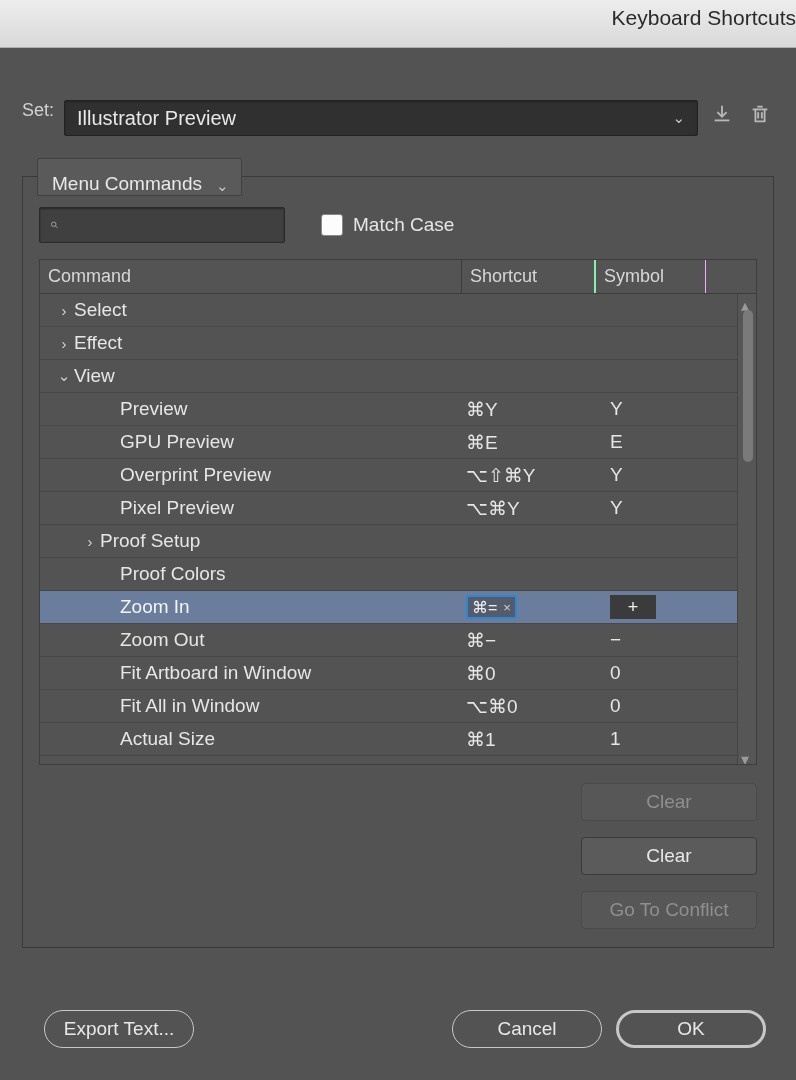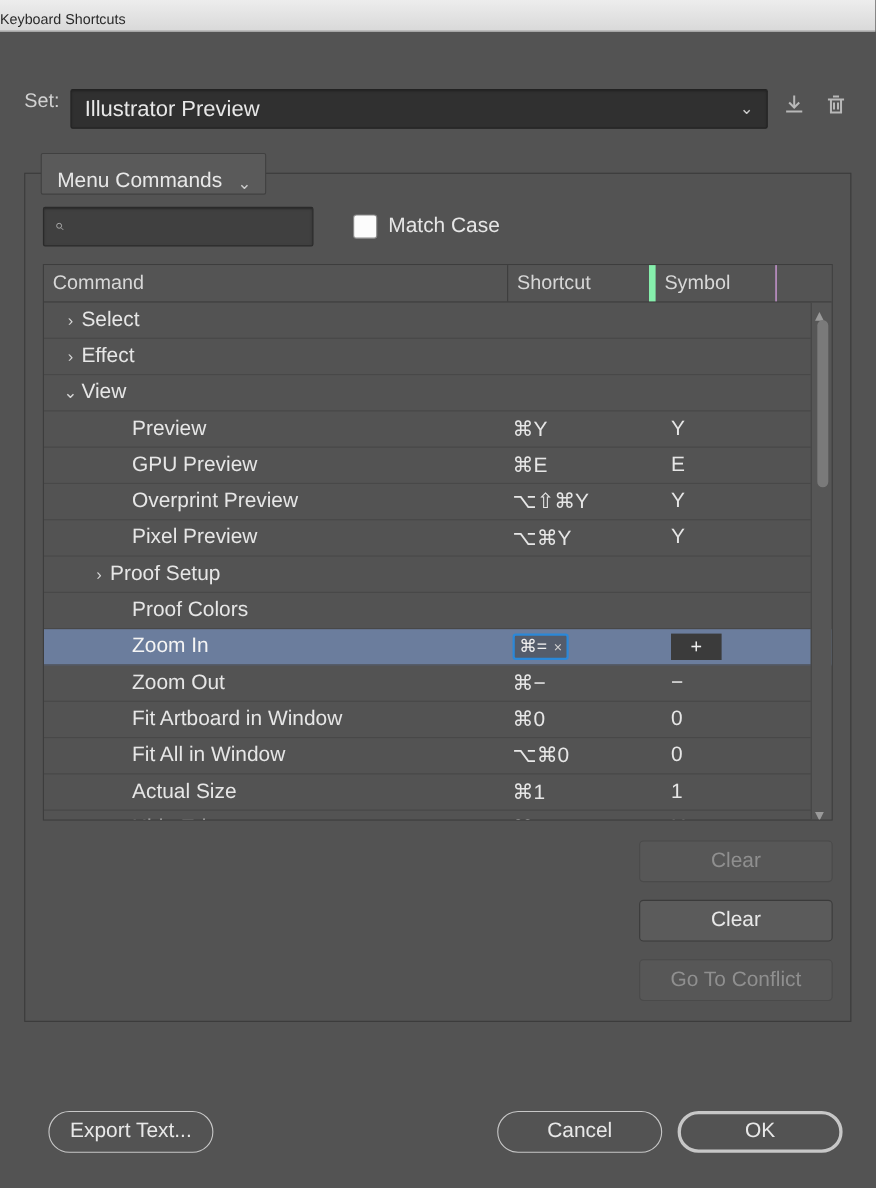--- a/index.html
+++ b/index.html
@@ -6,26 +6,26 @@
   body {
     width: 796px;
     height: 1080px;
     background: #535353;
     font-family: -apple-system, BlinkMacSystemFont, "Helvetica Neue", Arial, sans-serif;
     color: #e0e0e0;
     overflow: hidden;
     position: relative;
   }
   .titlebar {
-    height: 29px;
+    height: 48px;
     background: linear-gradient(to bottom, #ededed, #d9d9d9);
     color: #2a2a2a;
-    text-align: left;
+    text-align: right;
     line-height: 36px;
-    font-size: 13px;
+    font-size: 21px;
     font-weight: 500;
     border-bottom: 1px solid #b0b0b0;
   }
   .content {
     padding: 22px 22px 0 22px;
   }
   .set-row {
     display: flex;
     gap: 10px;
     margin: 30px 0 50px 0;
@@ -120,21 +120,21 @@
   .grid-head {
     display: flex;
     height: 34px;
     align-items: center;
     font-size: 18px;
     color: #d7d7d7;
     border-bottom: 1px solid #3c3c3c;
     background: #545454;
   }
   .col-cmd  { width: 422px; padding-left: 8px; border-right: 1px solid #3c3c3c; height:100%; display:flex; align-items:center;}
-  .col-sc   { width: 134px; padding-left: 8px; border-right: 6px solid #86efac; height:100%; display:flex; align-items:center;}
+  .col-sc   { width: 134px; padding-left: 8px; border-right: 2px solid #86efac; height:100%; display:flex; align-items:center;}
   .col-sym  { width: 110px; padding-left: 8px; border-right: 1px solid #f0abfc; height:100%; display:flex; align-items:center;}
   .col-end  { flex:1; }
   .grid-body {
     height: 470px;
     overflow: hidden;
     position: relative;
   }
   .grid-body::after {
     content:""; position:absolute; right:0; top:0; width:18px; height:100%;
     background: #565656;

